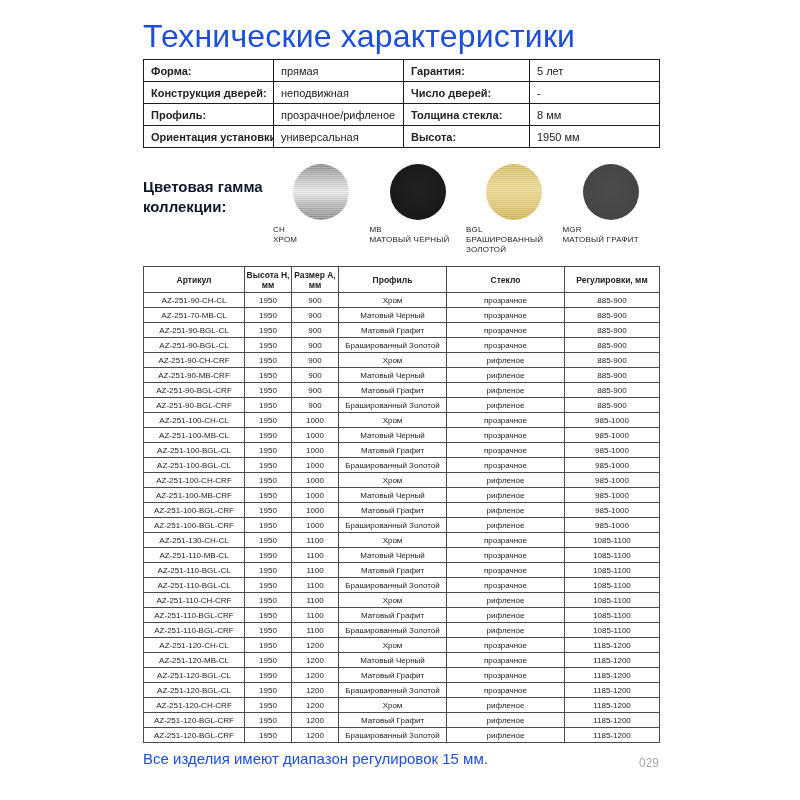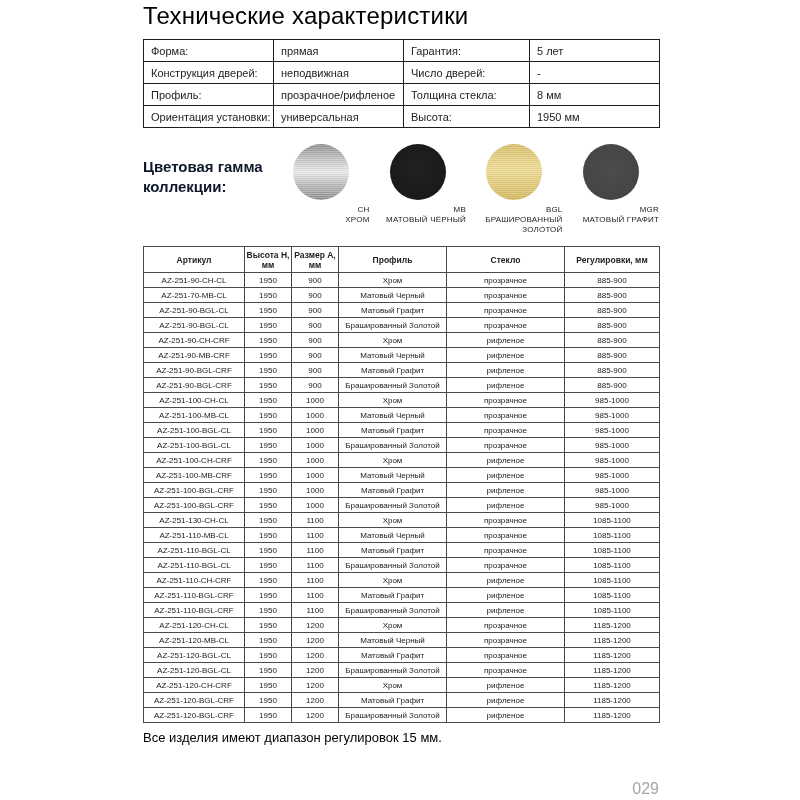--- a/index.html
+++ b/index.html
@@ -5,37 +5,37 @@
   * { box-sizing: border-box; }
   html, body { margin: 0; padding: 0; }
   body {
     width: 800px; height: 800px; background: #ffffff;
     font-family: "Liberation Sans", sans-serif; color: #222;
     position: relative; overflow: hidden;
   }
   .content { position: absolute; left: 143px; top: 0; width: 516px; }
 
   .page-title {
-    margin: 1px 0 0 0; font-size: 24px; font-weight: 400;
-    color: #000000; letter-spacing: 0.2px; line-height: 30px;
+    margin: 21px 0 0 0; font-size: 32px; font-weight: 400;
+    color: #1d4ed8; letter-spacing: 0.2px; line-height: 30px;
   }
 
   
   table.spec { border-collapse: collapse; width: 516px; margin-top: 8px; table-layout: fixed; }
   table.spec td {
     border: 1.5px solid #1e1e1e; height: 22px; font-size: 11px;
     padding: 0 4px 0 7px; vertical-align: middle; white-space: nowrap; overflow: hidden;
   }
-  table.spec td.lbl { font-weight: 400; }
+  table.spec td.lbl { font-weight: 700; }
 
   
   .color-section { display: flex; margin-top: 16px; height: 88px; }
   .color-heading { width: 130px; font-size: 15px; font-weight: 700; line-height: 20px; padding-top: 13px; color: #0f172a; }
   .swatches { flex: 1; display: flex; }
-  .swatch { flex: 1; text-align: right; }
+  .swatch { flex: 1; text-align: left; }
   .circle { width: 56px; height: 56px; border-radius: 50%; margin: 0 auto; }
   .swatch-label { margin-top: 5px; font-size: 8px; line-height: 10px; font-weight: 500; letter-spacing: 0.2px; color: #1c1c1c; }
 
   .tex-chrome {
     background:
       repeating-linear-gradient(0deg, rgba(255,255,255,.22) 0 1px, rgba(0,0,0,.05) 1px 2px),
       linear-gradient(180deg, #8d8d8d 0%, #c6c6c6 28%, #ededed 50%, #bcbcbc 72%, #8f8f8f 100%);
   }
   .tex-gold {
     background:
@@ -47,22 +47,22 @@
   table.products { border-collapse: collapse; width: 516px; margin-top: 14px; table-layout: fixed; }
   table.products th, table.products td {
     border: 1px solid #4a4a4a; text-align: center; vertical-align: middle;
     overflow: hidden; white-space: nowrap; color: #222;
   }
   table.products th { font-size: 8.5px; font-weight: 700; height: 26px; line-height: 10px; padding: 2px 1px; white-space: normal; }
   table.products td { font-size: 8px; height: 15px; padding: 0 1px; }
   col.c-art { width: 101px; } col.c-h { width: 47px; } col.c-a { width: 47px; }
   col.c-prof { width: 108px; } col.c-glass { width: 118px; } col.c-reg { width: 95px; }
 
-  .footer-note { margin-top: 7px; font-size: 13px; color: #000000; }
-  .page-number { position: absolute; top: 780px; right: 141px; font-size: 16px; color: #a6a6a6; }
+  .footer-note { margin-top: 7px; font-size: 15px; color: #1d4ed8; }
+  .page-number { position: absolute; top: 756px; right: 141px; font-size: 12px; color: #a6a6a6; }
 </style>
 </head>
 <body>
 
 <div class="content">
 
   <h1 class="page-title">Технические характеристики</h1>
 
   <table class="spec">
     <colgroup>

